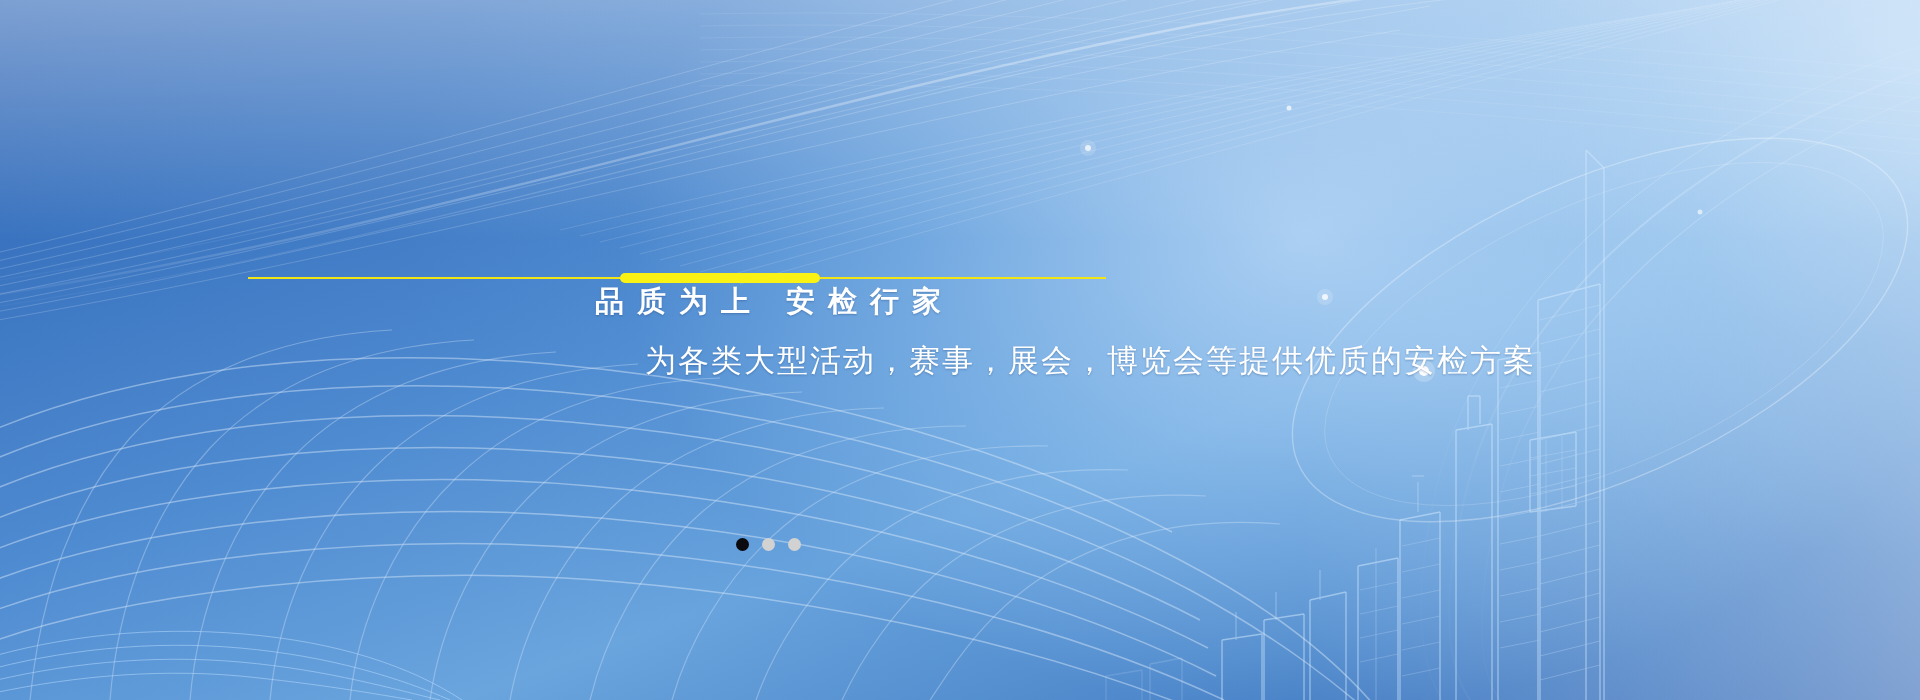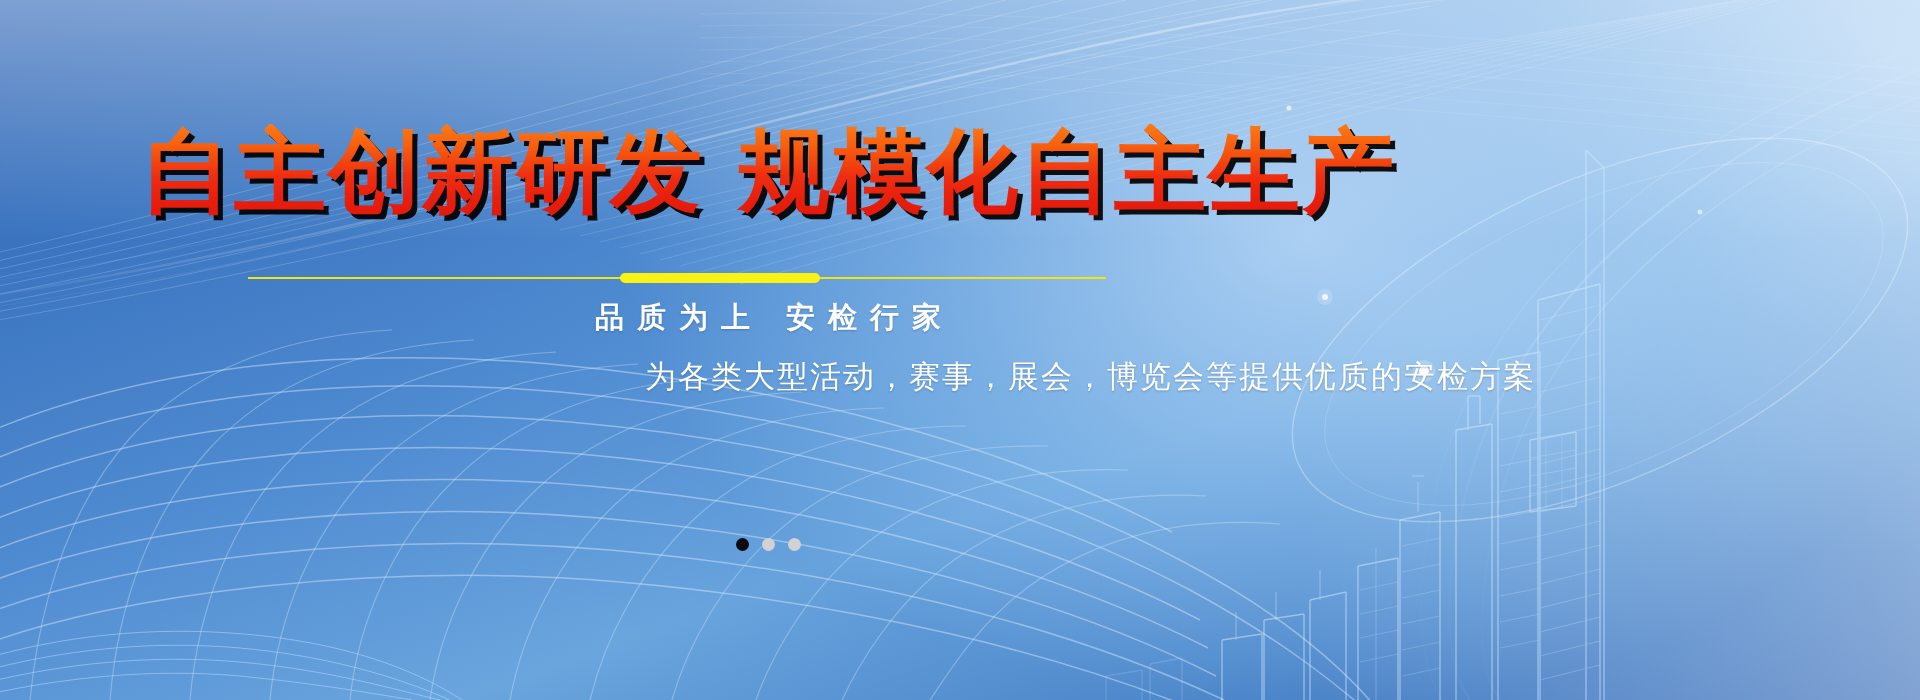--- a/index.html
+++ b/index.html
@@ -82,21 +82,21 @@
     width: 200px;
     height: 10px;
     background: #faf115;
     border-radius: 5px;
   }
 
   
   #sub-wrap {
     position: absolute;
     left: 0;
-    top: 300px;
+    top: 284px;
     width: 1536px;
     text-align: center;
     z-index: 8;
   }
   #subtitle-1 {
     font-family: "DejaVu Sans", "Liberation Sans", sans-serif;
     font-size: 29px;
     font-weight: bold;
     color: #ffffff;
     letter-spacing: 13px;
@@ -306,23 +306,20 @@
       <path d="M1376,548 L1376,700" opacity="0.4"></path>
 
       <path d="M1320,570 L1320,600 M1276,592 L1276,620 M1236,612 L1236,640" opacity="0.6"></path>
       <path d="M1418,482 L1418,512 M1412,476 L1424,476" opacity="0.6"></path>
 
       <path d="M1150,664 L1150,700 M1182,658 L1182,700 M1150,664 L1182,658" opacity="0.35"></path>
       <path d="M1106,676 L1106,700 M1142,670 L1142,700 M1106,676 L1142,670" opacity="0.3"></path>
     </g>
   </svg>
 
-  <div id="headline-wrap">
-    <h1 id="headline">自主创新研发 规模化自主生产</h1>
-  </div>
 
   <div id="divider">
     <div class="thin-line"></div>
     <div class="thick-seg"></div>
   </div>
 
   <div id="sub-wrap">
     <div id="subtitle-1">品质为上  安检行家</div>
     <div id="subtitle-2">为各类大型活动，赛事，展会，博览会等提供优质的安检方案</div>
   </div>

